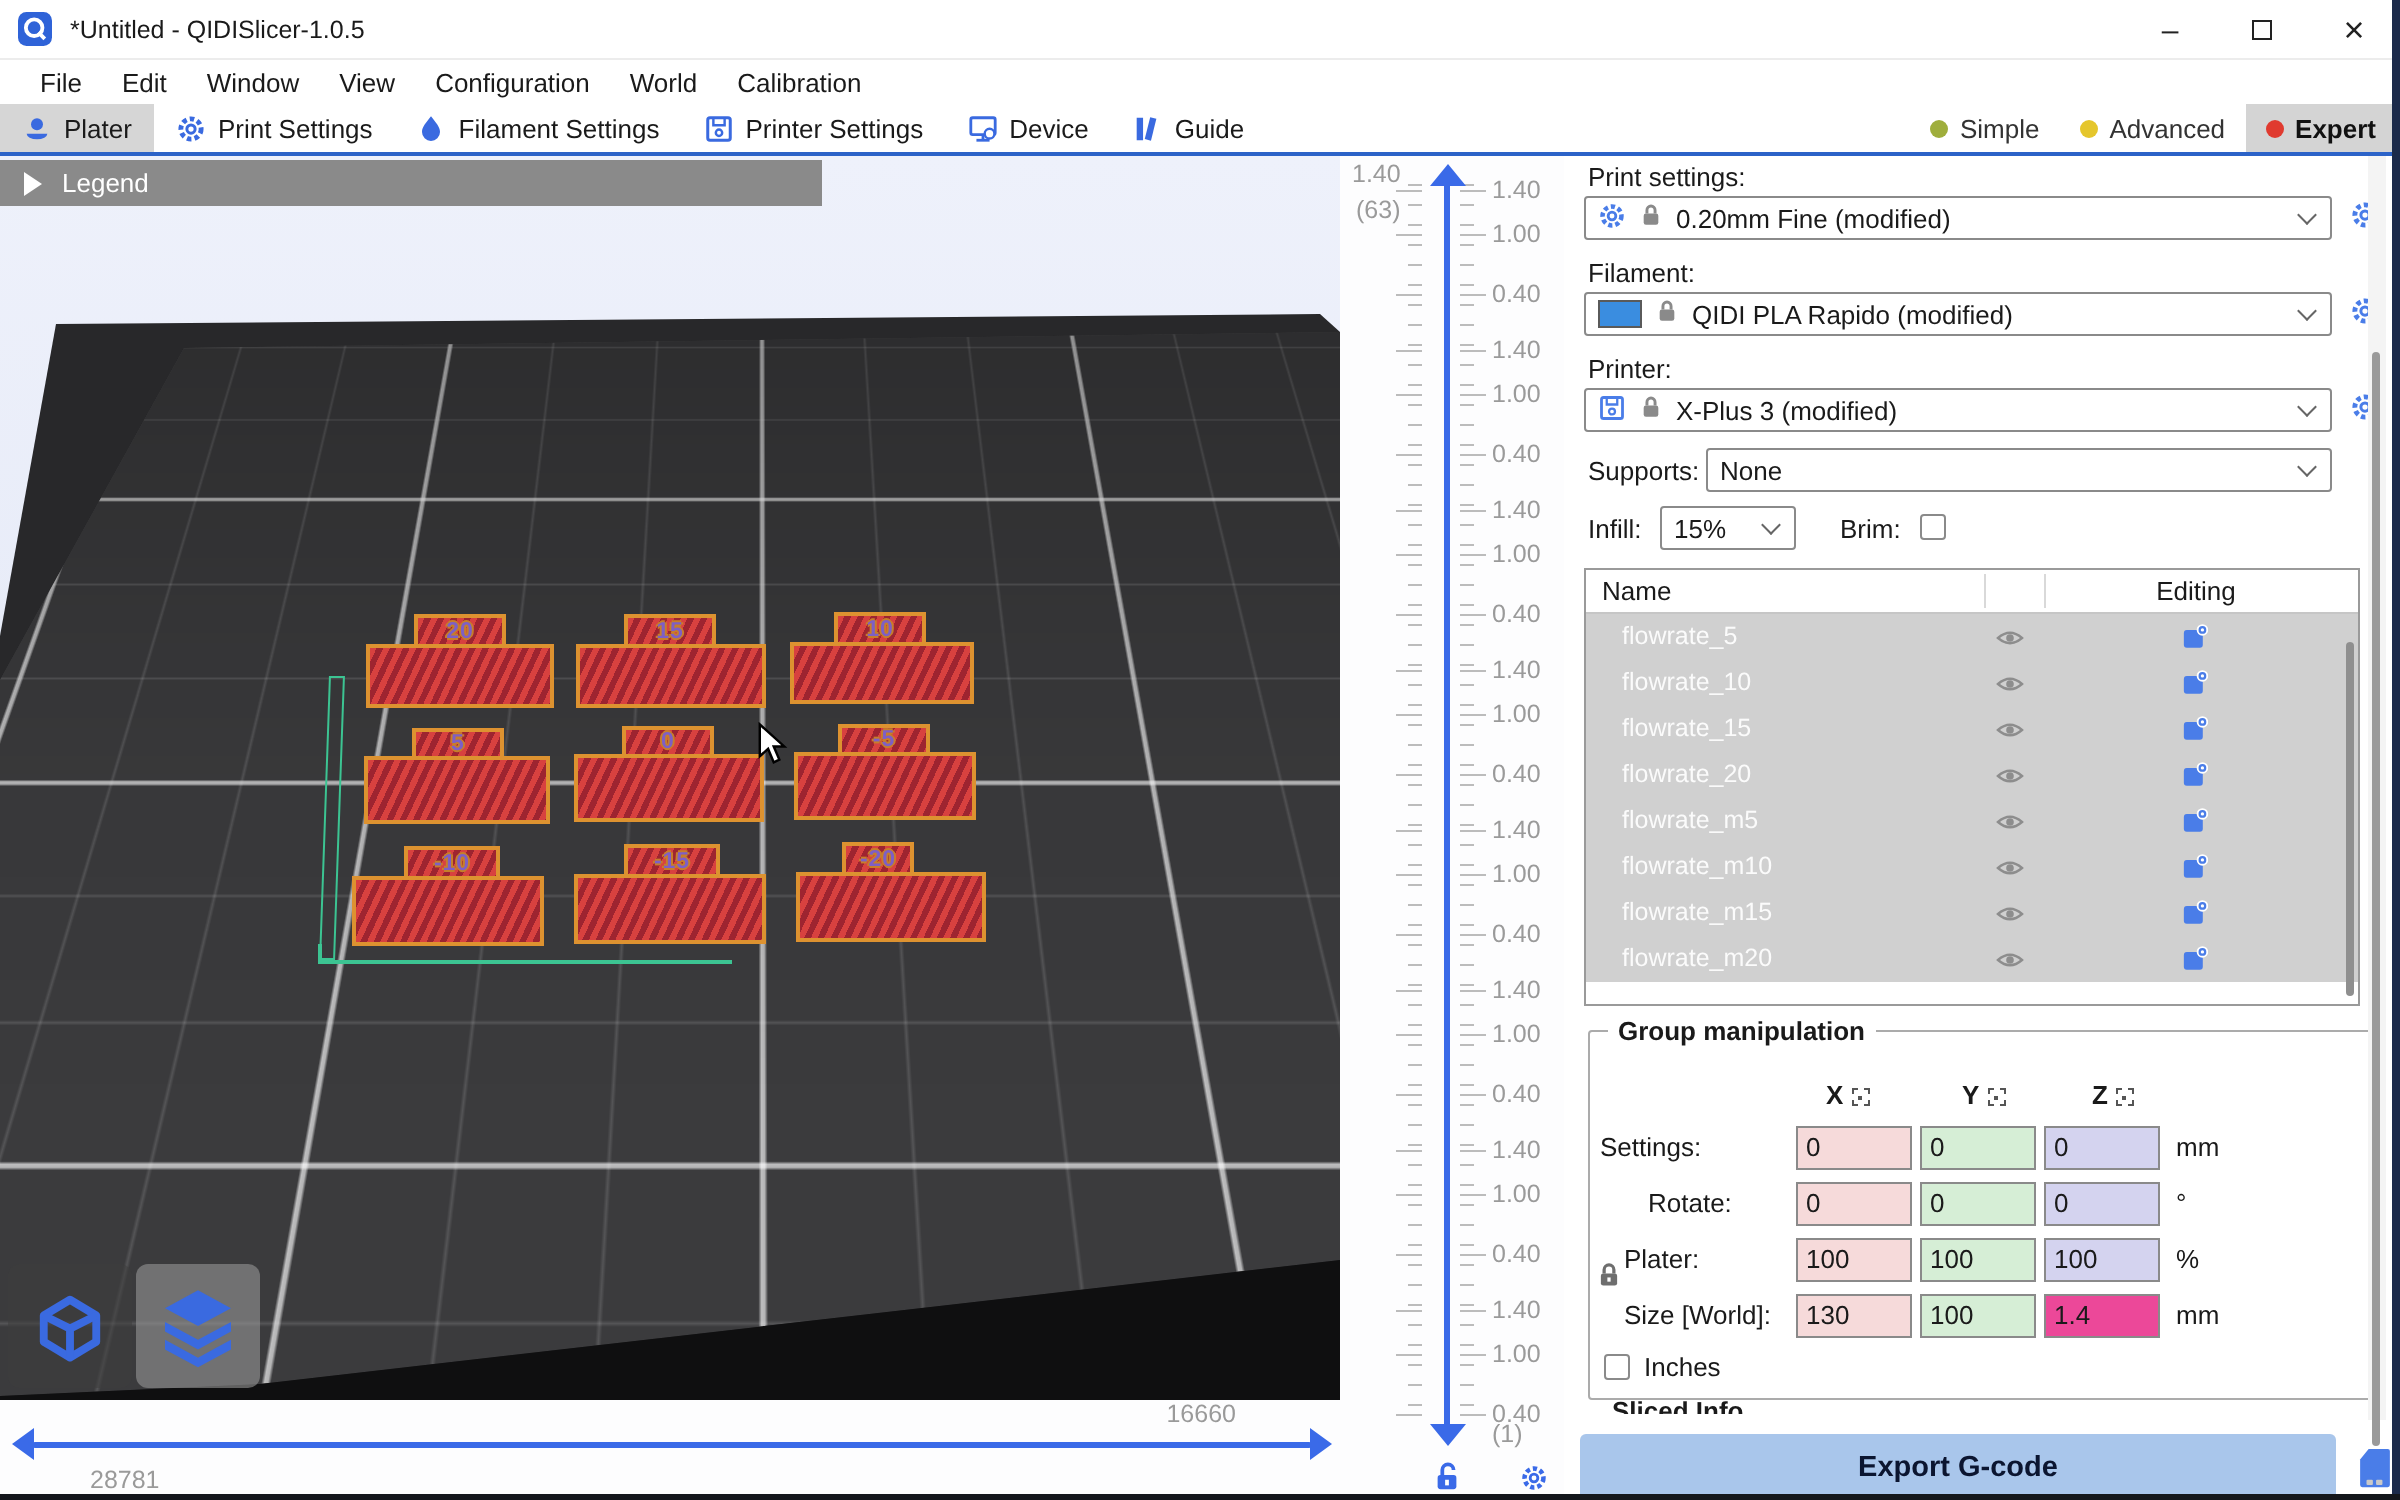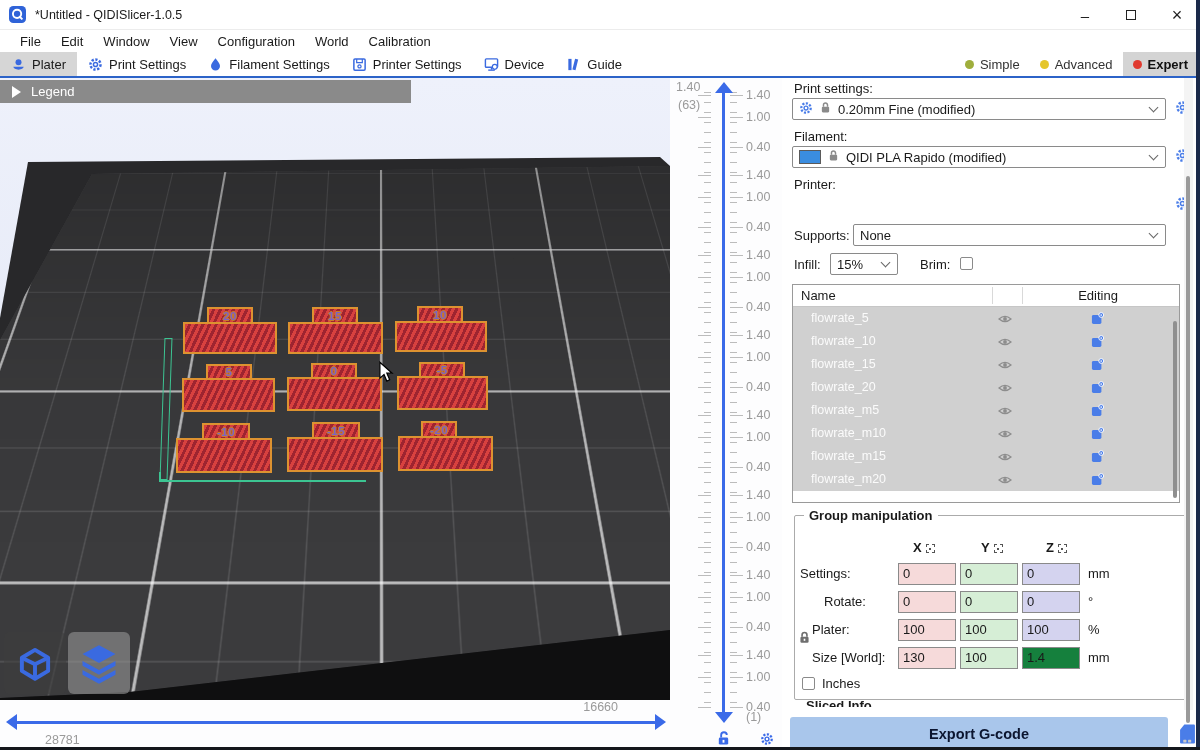--- a/index.html
+++ b/index.html
@@ -576,20 +576,33 @@
       <span class="chev"></span>
     </div>
     <div class="gear-btn" style="top:68px;">
         <span id="gbtn2"><svg width="15" height="15" viewBox="0 0 16 16">
             <circle cx="8" cy="8" r="5.4" fill="none" stroke="#4a7de8" stroke-width="2.6" stroke-dasharray="2.4 1.7"></circle>
             <circle cx="8" cy="8" r="2.2" fill="none" stroke="#4a7de8" stroke-width="1.6"></circle>
           </svg></span>
       </div>
 
     <span class="sb-label" style="top:99px;">Printer:</span>
+    <div class="combo" style="top:116px;">
+      <span id="ico-printer-sm"><svg width="14" height="14" viewBox="0 0 16 16">
+            <rect x="2" y="2" width="12" height="12" rx="1.2" fill="none" stroke="#4a7de8" stroke-width="1.6"></rect>
+            <path d="M5 2 V6 h6 V2" fill="none" stroke="#4a7de8" stroke-width="1.3"></path>
+            <circle cx="8" cy="10" r="1.7" fill="none" stroke="#4a7de8" stroke-width="1.3"></circle>
+          </svg></span>
+      <span id="lock3"><svg width="13" height="13" viewBox="0 0 16 16">
+            <rect x="3.5" y="7" width="9" height="7" rx="1.4" fill="#8a8a8a"></rect>
+            <path d="M5.5 7 V5 a2.5 2.5 0 0 1 5 0 V7" fill="none" stroke="#8a8a8a" stroke-width="1.8"></path>
+          </svg></span>
+      <span class="combo-text">X-Plus 3 (modified)</span>
+      <span class="chev"></span>
+    </div>
     <div class="gear-btn" style="top:116px;">
         <span id="gbtn3"><svg width="15" height="15" viewBox="0 0 16 16">
             <circle cx="8" cy="8" r="5.4" fill="none" stroke="#4a7de8" stroke-width="2.6" stroke-dasharray="2.4 1.7"></circle>
             <circle cx="8" cy="8" r="2.2" fill="none" stroke="#4a7de8" stroke-width="1.6"></circle>
           </svg></span>
       </div>
 
     <span class="sb-label" style="top:150px;">Supports:</span>
     <div class="sel-box" style="left:63px; top:146px; width:313px; height:22px;">
       <span class="sel-text">None</span>
@@ -731,21 +744,21 @@
         <div class="gm-field" style="left:232px;top:513px;background:#d4d3ef;">0</div>
         <span class="gm-unit" style="top:516px;">°</span>
         <span class="gm-rowlab" style="left:22px;top:544px;">Plater:</span>
         <div class="gm-field" style="left:108px;top:541px;background:#f6dada;">100</div>
         <div class="gm-field" style="left:170px;top:541px;background:#d6eed6;">100</div>
         <div class="gm-field" style="left:232px;top:541px;background:#d4d3ef;">100</div>
         <span class="gm-unit" style="top:544px;">%</span>
         <span class="gm-rowlab" style="left:22px;top:572px;">Size [World]:</span>
         <div class="gm-field" style="left:108px;top:569px;background:#f6dada;">130</div>
         <div class="gm-field" style="left:170px;top:569px;background:#d6eed6;">100</div>
-        <div class="gm-field" style="left:232px;top:569px;background:#15803d;">1.4</div>
+        <div class="gm-field" style="left:232px;top:569px;background:#ec4899;">1.4</div>
         <span class="gm-unit" style="top:572px;">mm</span>
       </div>
     <div style="position:absolute; left:8px; top:552px;">
       <svg width="13" height="15" viewBox="0 0 16 16">
           <rect x="3" y="7" width="10" height="7.5" rx="1.5" fill="#6e6e6e"></rect>
           <path d="M5 7 V4.8 a3 3 0 0 1 6 0 V7" fill="none" stroke="#6e6e6e" stroke-width="2"></path>
           <rect x="7" y="9.5" width="2" height="2.6" fill="#fff"></rect>
         </svg>
     </div>
     <div class="inches-row">

